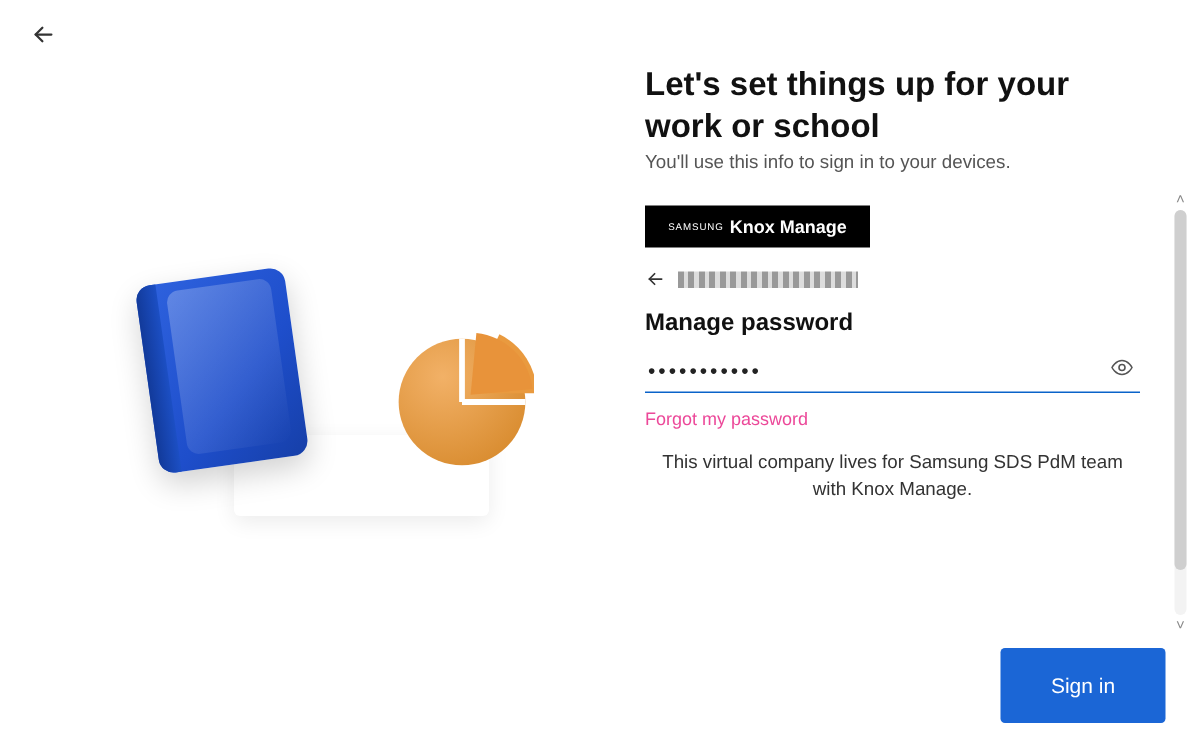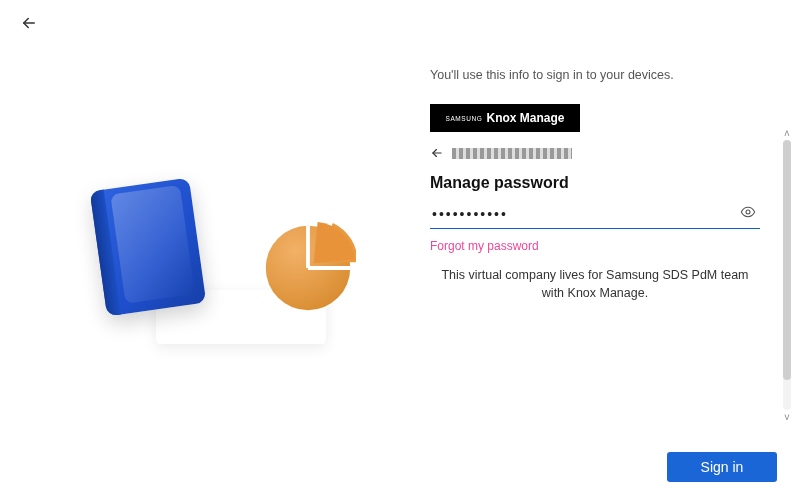--- a/index.html
+++ b/index.html
@@ -12,21 +12,21 @@
   .left-pane { position: absolute; left: 60px; top: 150px; width: 320px; height: 220px; }
   .book { position: absolute; left: 38px; top: 34px; width: 100px; height: 126px; transform: rotate(-8deg); }
   .book .cover { position:absolute; inset:0; border-radius: 10px; background: linear-gradient(135deg,#2f63df 0%, #1e4ecb 60%, #163fa8 100%); box-shadow: 0 8px 20px rgba(0,0,0,0.18); }
   .book .spine { position: absolute; left:0; top:0; width:14px; height:100%; background: linear-gradient(90deg,#123a9a, #1c4fc4); border-top-left-radius:10px; border-bottom-left-radius:10px; }
   .book .light { position:absolute; top:6px; left:20px; width:70px; height:110px; border-radius:8px; background: linear-gradient(135deg, rgba(255,255,255,0.25), rgba(255,255,255,0)); }
   .card-sheet { position:absolute; left:96px; top:140px; width:170px; height:54px; background:#fff; border-radius:4px; box-shadow: 0 4px 14px rgba(0,0,0,0.08); }
   .pie { position:absolute; left:200px; top:70px; width:96px; height:96px; }
 
   .right-pane { position:absolute; left:430px; top:42px; width:340px; }
   .heading { font-size: 22px; font-weight: 700; line-height: 1.25; width: 330px; color:#111;}
-  .subhead { margin-top: 26px; font-size: 12.5px; color:#555; }
+  .subhead { margin-top: 4px; font-size: 12.5px; color:#555; }
 
   .scroll-track { position:absolute; right:10px; top:140px; width:8px; height:270px; background:#f3f3f3; border-radius:4px; }
   .scroll-thumb { position:absolute; left:0; top:0; width:100%; height:240px; background:#cfcfcf; border-radius:4px; }
   .scroll-arrow { position:absolute; right:9px; width:10px; height:10px; color:#888; font-size:10px; text-align:center;}
   .scroll-arrow.top { top:128px;} .scroll-arrow.bot { top:412px; }
 
   .brand-box { margin-top:22px; width:150px; height:28px; background:#000; color:#fff; display:flex; align-items:center; justify-content:center; gap:4px; font-size:10px; }
   .brand-box .small { font-size:6.5px; letter-spacing:0.6px; font-weight:400; }
   .brand-box .big { font-size:12px; font-weight:600; }
 
@@ -37,21 +37,21 @@
 
   .field-label { margin-top:14px; font-size:16px; font-weight:700; color:#111;}
   .pw-wrap { position:relative; margin-top:10px; width:330px; }
   .pw-input { width:100%; border:none; border-bottom:1.6px solid #0a63c9; padding:4px 26px 6px 2px; font-size:14px; letter-spacing:2px; outline:none; color:#222; background:transparent;}
   .reveal { position:absolute; right:2px; top:2px; width:18px; height:18px; cursor:pointer; }
   .reveal svg { width:16px; height:16px; stroke:#555; fill:none; }
 
   .forgot { margin-top:10px; font-size:12px; color:#ec4899; cursor:pointer; }
   .desc { margin-top:14px; font-size:12.5px; color:#333; line-height:1.4; width:330px;text-align:center;}
 
-  .signin { position:absolute; right:24px; bottom:22px; min-width:110px; height:30px; background:#1b66d6; color:#fff; border:none; border-radius:3px; font-size:14px; cursor:pointer; padding:0 26px;}
+  .signin { position:absolute; right:24px; bottom:22px; min-width:110px; height:50px; background:#1b66d6; color:#fff; border:none; border-radius:3px; font-size:14px; cursor:pointer; padding:0 26px;}
 </style>
 </head>
 <body>
 
 <div class="root">
 
   <div class="back-btn">
     <svg viewBox="0 0 24 24" fill="none" stroke-width="2" stroke-linecap="round" stroke-linejoin="round">
         <path d="M19 12H5"></path>
         <path d="M11 18l-6-6 6-6"></path>
@@ -78,20 +78,21 @@
         <path d="M50 50 L50 4 A46 46 0 0 1 96 50 Z" fill="#fff" opacity="0"></path>
         <path d="M50 50 L50 6 A44 44 0 0 1 94 50 Z" fill="#fff" transform="translate(4,-4)" opacity="0"></path>
         <path d="M50 50 L50 6" stroke="#fff" stroke-width="4"></path>
         <path d="M50 50 L94 50" stroke="#fff" stroke-width="4"></path>
         <path d="M50 50 L93 46 A44 44 0 0 0 54 7 Z" fill="#e8933a" transform="translate(6,-5)"></path>
       </svg>
     </div>
   </div>
 
   <div class="right-pane">
+    <div class="heading">Let's set things up for your work or school</div>
     <div class="subhead">You'll use this info to sign in to your devices.</div>
 
     <div class="brand-box">
       <span class="small">SAMSUNG</span>
       <span class="big">Knox Manage</span>
     </div>
 
     <div class="email-row">
       <span class="arrow">
         <svg viewBox="0 0 24 24" fill="none" stroke="#333" stroke-width="2" stroke-linecap="round" stroke-linejoin="round">

